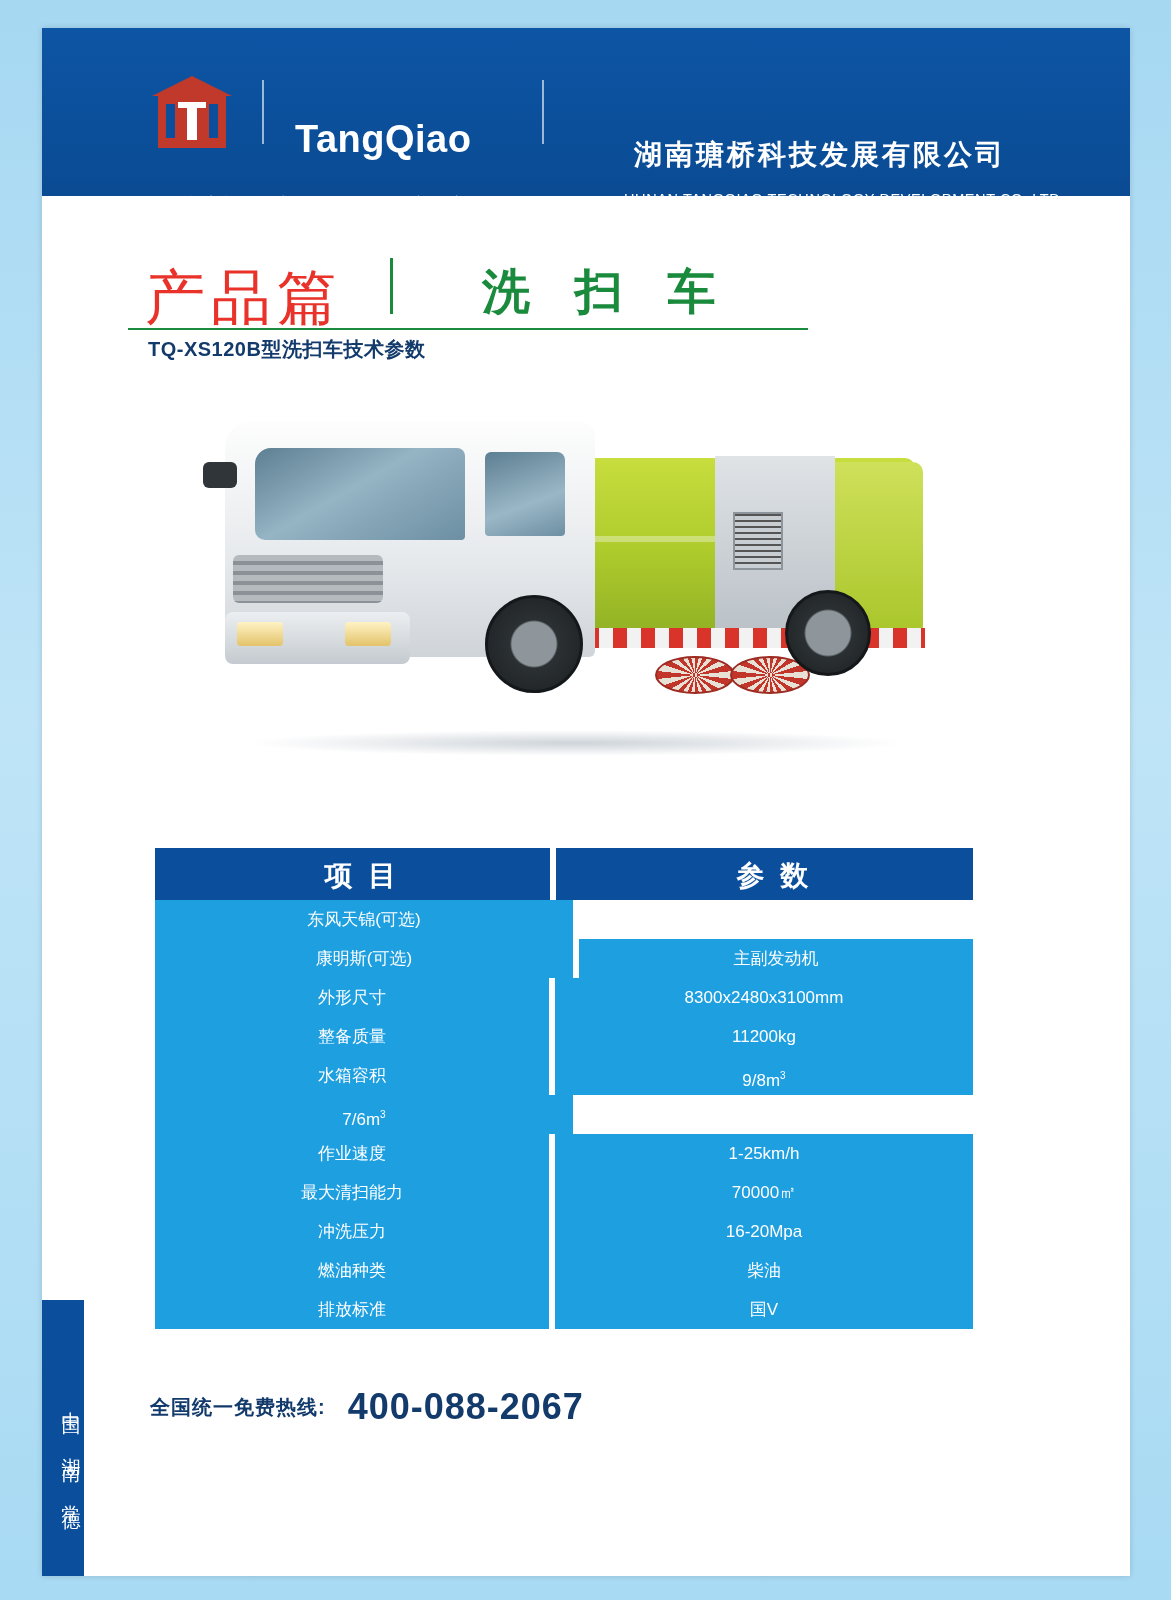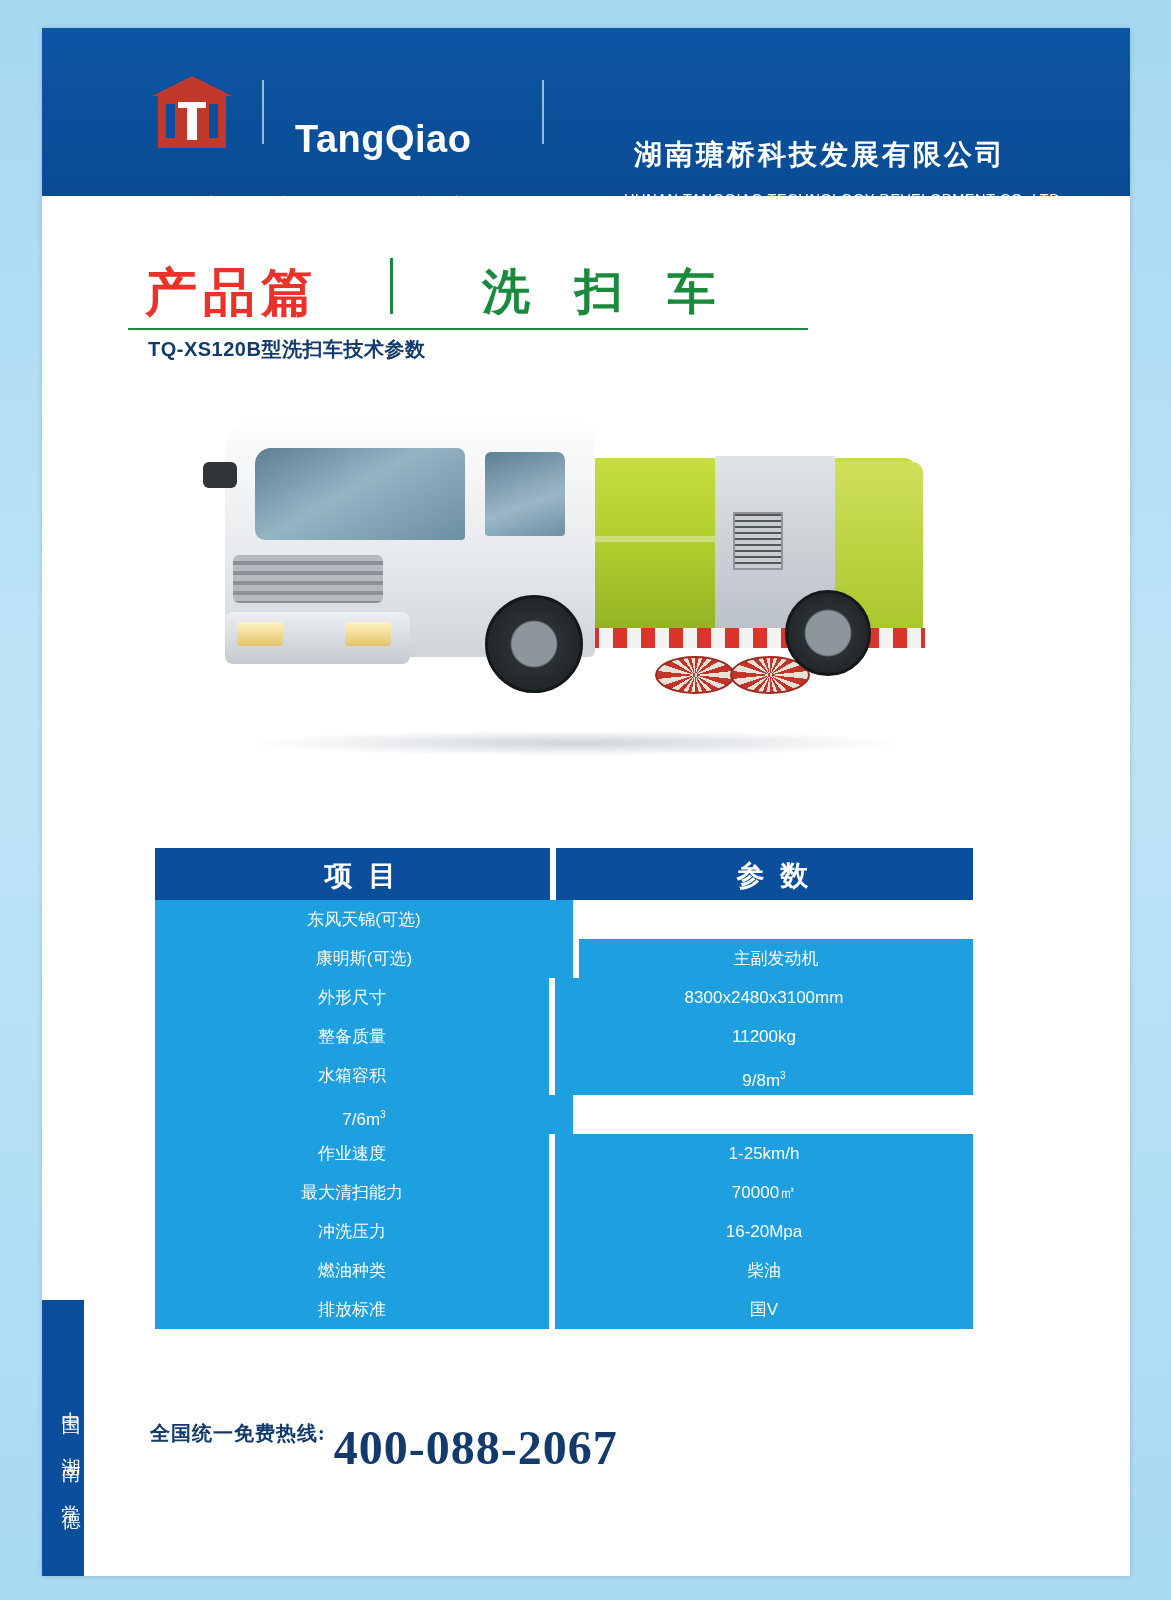--- a/index.html
+++ b/index.html
@@ -122,22 +122,22 @@
     top: 163px;
     color: #ffffff;
     font-size: 14.5px;
     letter-spacing: 0.6px;
   }
   
   .title-cn {
     position: absolute;
     left: 145px;
     top: 258px;
-    font-size: 52px;
-    font-weight: bold;
+    font-size: 60px;
+    font-weight: normal;
     color: #e8322a;
     letter-spacing: 6px;
     font-family: "DejaVu Sans", sans-serif;
   }
   .title-sep {
     position: absolute;
     left: 390px;
     top: 258px;
     width: 3px;
     height: 56px;
@@ -326,36 +326,35 @@
     font-size: 28px;
     font-weight: bold;
     letter-spacing: 4px;
     padding-left: 20px;
   }
   sup { font-size: 10px; vertical-align: super; }
   
   .footer-left {
     position: absolute;
     left: 150px;
-    top: 1420px;
+    top: 1386px;
     display: flex;
-    align-items: flex-start;
-    font-family: Liberation Serif, serif;
+    align-items: center;
   }
   .footer-left .label {
     font-size: 20px;
     color: #123a6b;
     font-weight: bold;
     letter-spacing: 1px;
   }
   .footer-left .phone {
-    font-size: 48px;
+    font-size: 36px;
     color: #123a6b;
     font-weight: bold;
-    margin-left: 8px;
+    margin-left: 22px;
     letter-spacing: 1px;
   }
   .footer-right {
     position: absolute;
     left: 637px;
     top: 1462px;
     width: 493px;
     height: 62px;
     background: #0b4f9c;
     display: flex;

